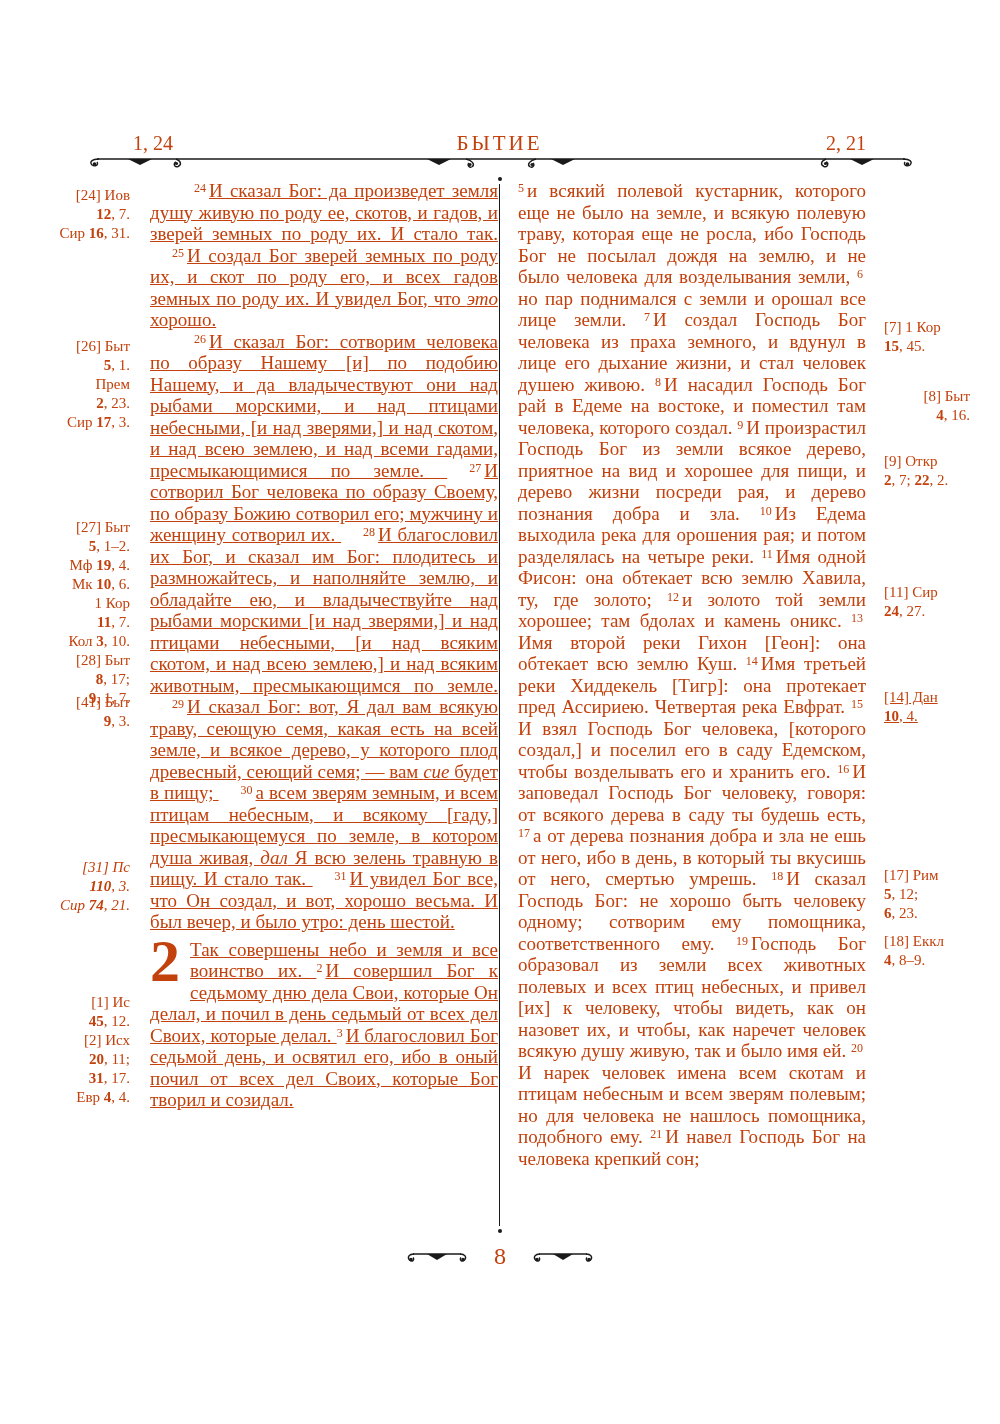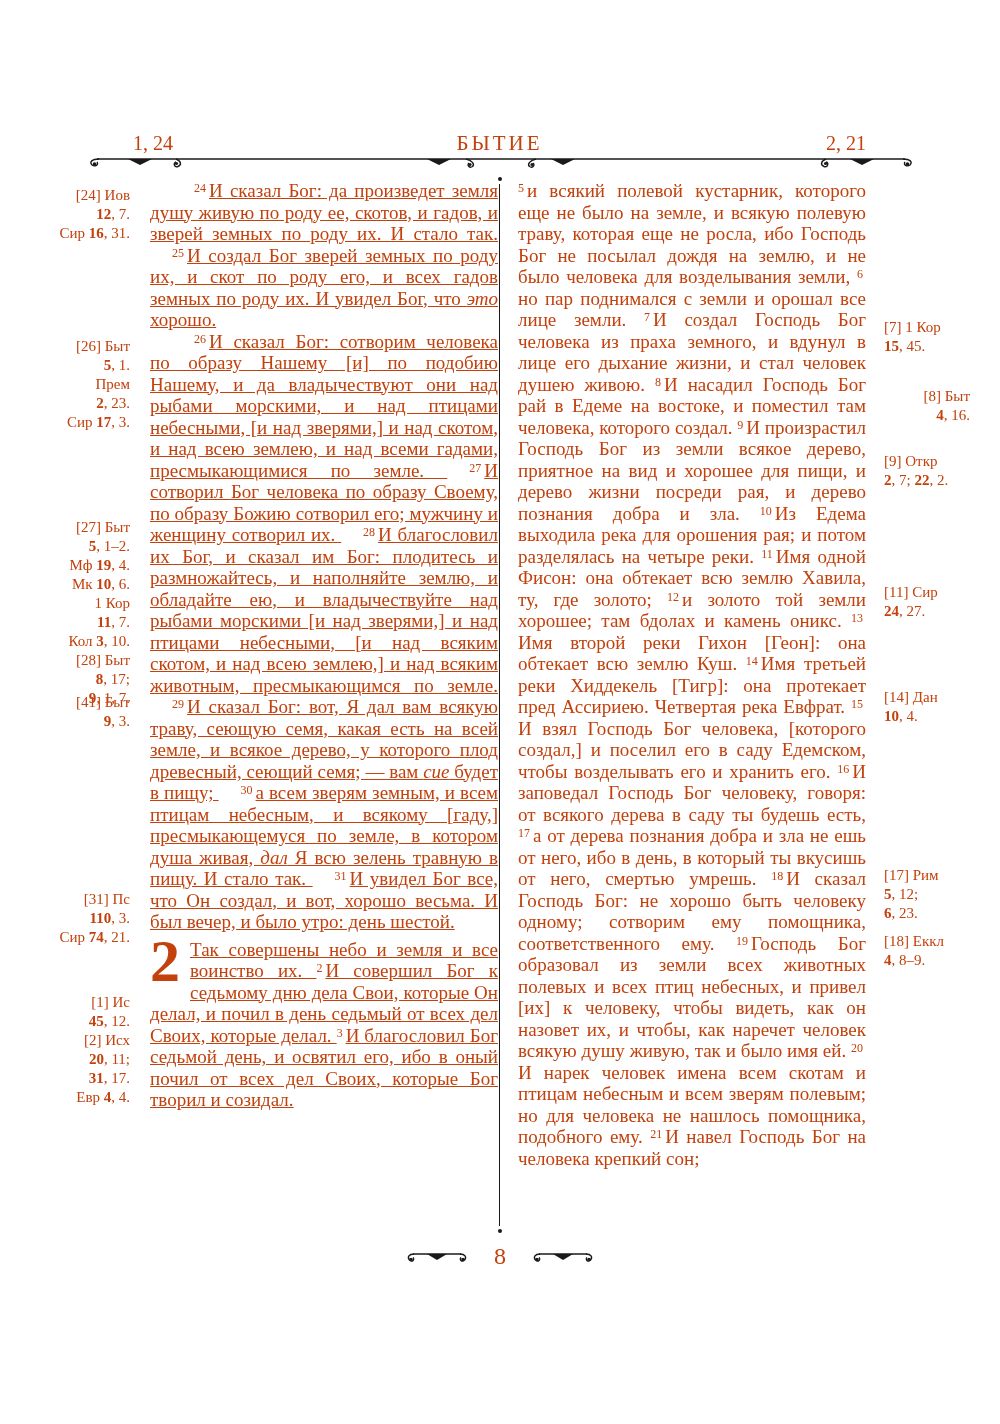--- a/index.html
+++ b/index.html
@@ -123,21 +123,21 @@
         <div class="ref-line"><b>11</b>, 7.</div>
         <div class="ref-line">Кол <b>3</b>, 10.</div>
         <div class="ref-line">[28] Быт</div>
         <div class="ref-line"><b>8</b>, 17;</div>
         <div class="ref-line"><b>9</b>, 1, 7.</div>
       </div>
       <div class="ref-block" style="top: 693px;">
         <div class="ref-line">[41] Быт</div>
         <div class="ref-line"><b>9</b>, 3.</div>
       </div>
-      <div class="ref-block" style="top: 890px;">
+      <div class="ref-block" style="top: 858px; font-style: italic;">
         <div class="ref-line">[31] Пс</div>
         <div class="ref-line"><b>110</b>, 3.</div>
         <div class="ref-line">Сир <b>74</b>, 21.</div>
       </div>
       <div class="ref-block" style="top: 993px;">
         <div class="ref-line">[1] Ис</div>
         <div class="ref-line"><b>45</b>, 12.</div>
         <div class="ref-line">[2] Исх</div>
         <div class="ref-line"><b>20</b>, 11;</div>
         <div class="ref-line"><b>31</b>, 17.</div>
@@ -167,21 +167,21 @@
         <div class="ref-line"><b>4</b>, 16.</div>
       </div>
       <div class="ref-block" style="top: 452px;">
         <div class="ref-line">[9] Откр</div>
         <div class="ref-line"><b>2</b>, 7; <b>22</b>, 2.</div>
       </div>
       <div class="ref-block" style="top: 583px;">
         <div class="ref-line">[11] Сир</div>
         <div class="ref-line"><b>24</b>, 27.</div>
       </div>
-      <div class="ref-block" style="top: 688px;">
+      <div class="ref-block" style="top: 688px; text-decoration: underline;">
         <div class="ref-line">[14] Дан</div>
         <div class="ref-line"><b>10</b>, 4.</div>
       </div>
       <div class="ref-block" style="top: 866px;">
         <div class="ref-line">[17] Рим</div>
         <div class="ref-line"><b>5</b>, 12;</div>
         <div class="ref-line"><b>6</b>, 23.</div>
       </div>
       <div class="ref-block" style="top: 932px;">
         <div class="ref-line">[18] Еккл</div>

